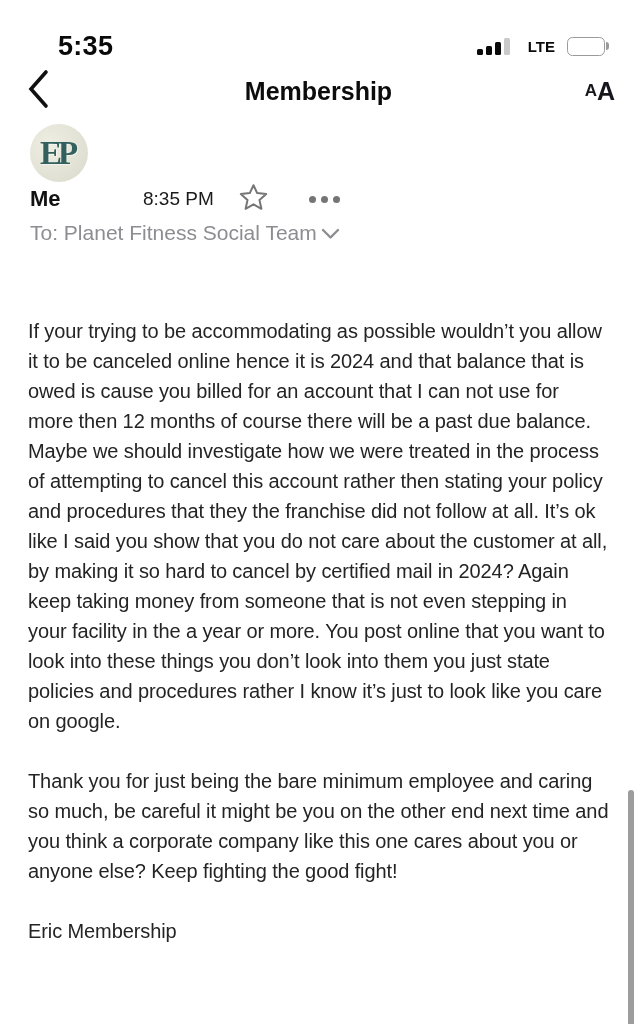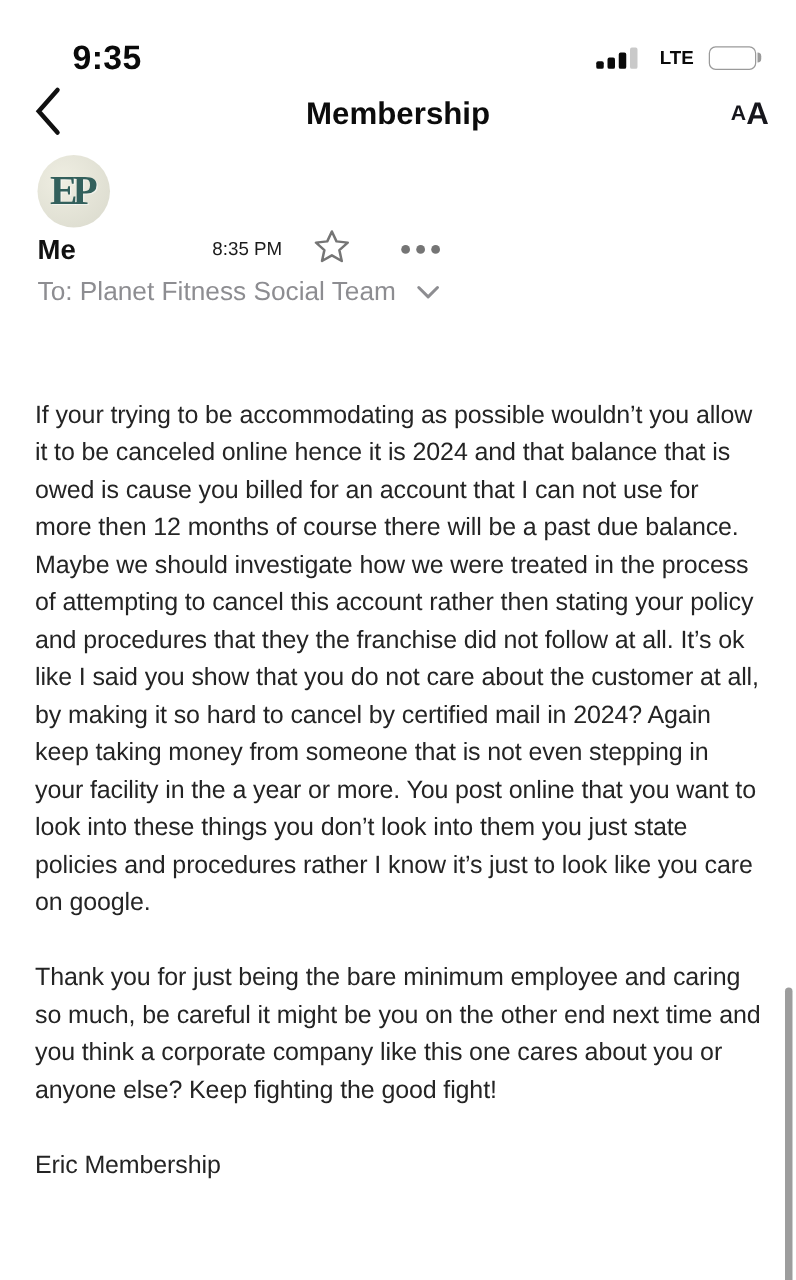--- a/index.html
+++ b/index.html
@@ -106,29 +106,29 @@
     font-weight: 700;
     font-size: 33px;
     letter-spacing: -4px;
     color: #33605c;
     padding-right: 4px;
     text-shadow: 1px 1px 0 rgba(255,255,255,0.5);
   }
   .sender-info { flex: 1; min-width: 0; }
   .sender-line { display: flex; align-items: center; }
   .sender-name { font-size: 22px; font-weight: 700; color: #111; flex: 1; }
-  .timestamp { font-size: 15px; color: #1b1b1b; }
+  .timestamp { font-size: 19px; color: #1b1b1b; }
   .star-button { margin-left: 24px; cursor: pointer; display: flex; align-items: center; }
   .more-button { margin-left: 40px; cursor: pointer; display: flex; align-items: center; gap: 5px; height: 30px; }
   .more-button i { width: 7px; height: 7px; border-radius: 50%; background: #757575; display: block; }
   .to-line {
     margin-top: 5px;
     font-size: 21px;
     color: #8d8d91;
-    display: flex; align-items: flex-end; gap: 16px;
+    display: flex; align-items: flex-end; gap: 4px;
     cursor: pointer;
   }
 
   
   .message-body {
     margin: 71px 28px 16px 28px;
     font-size: 20px;
     line-height: 30px;
     color: #242424;
     letter-spacing: -0.1px;
@@ -145,21 +145,21 @@
     background: #9d9d9d;
     border-radius: 3px 3px 0 0;
   }
 </style>
 </head>
 <body>
 
 <div class="screen">
 
   <div class="status-bar">
-    <span class="status-time">9:35</span>
+    <span class="status-time">5:35</span>
     <div class="status-icons">
       <span class="signal">
         <i class="b1"></i>
           <i class="b2"></i>
           <i class="b3"></i>
           <i class="b4"></i>
       </span>
       <span class="network-label">LTE</span>
       <span class="battery">
         <span class="shell"><span class="charge"></span></span>

